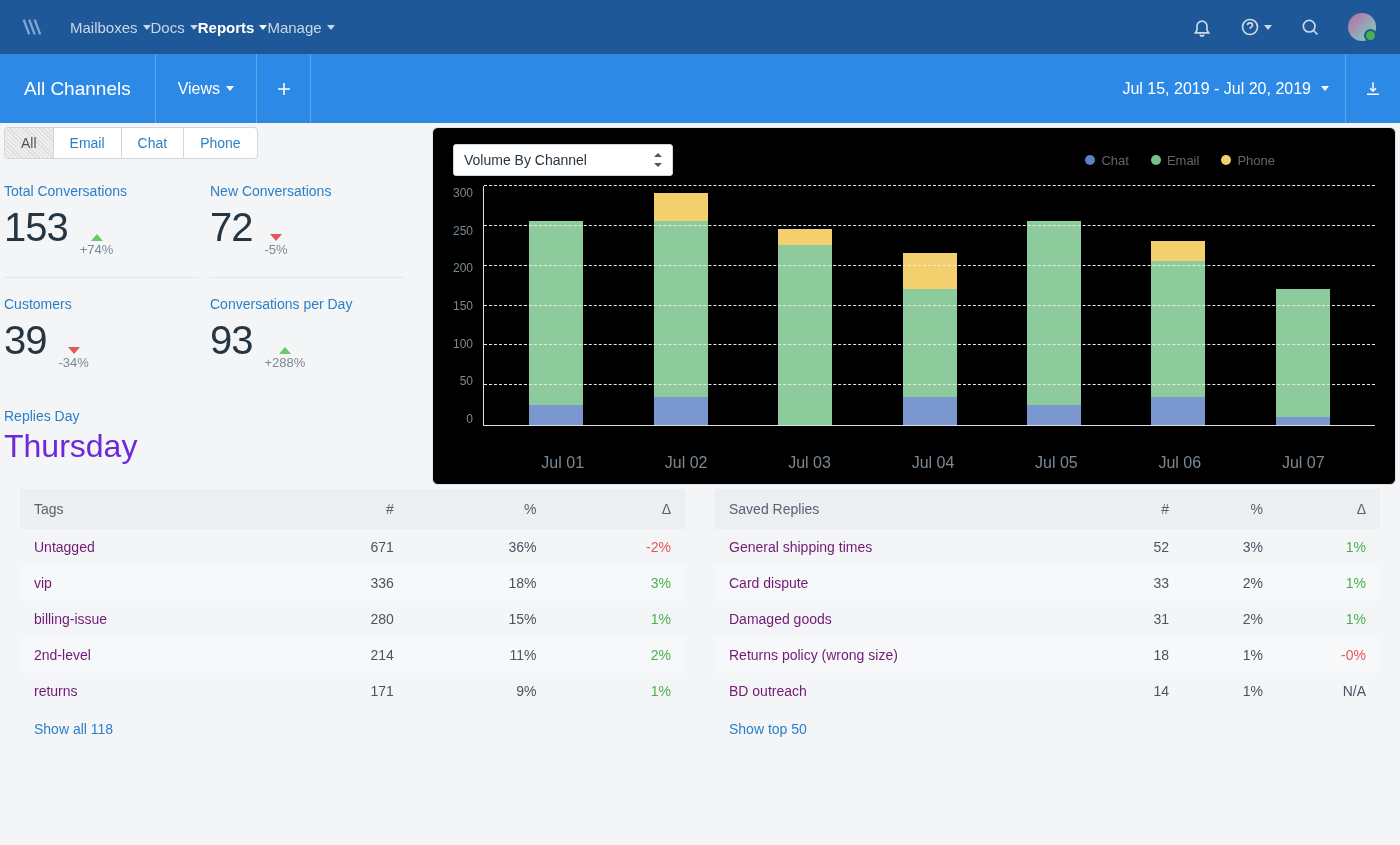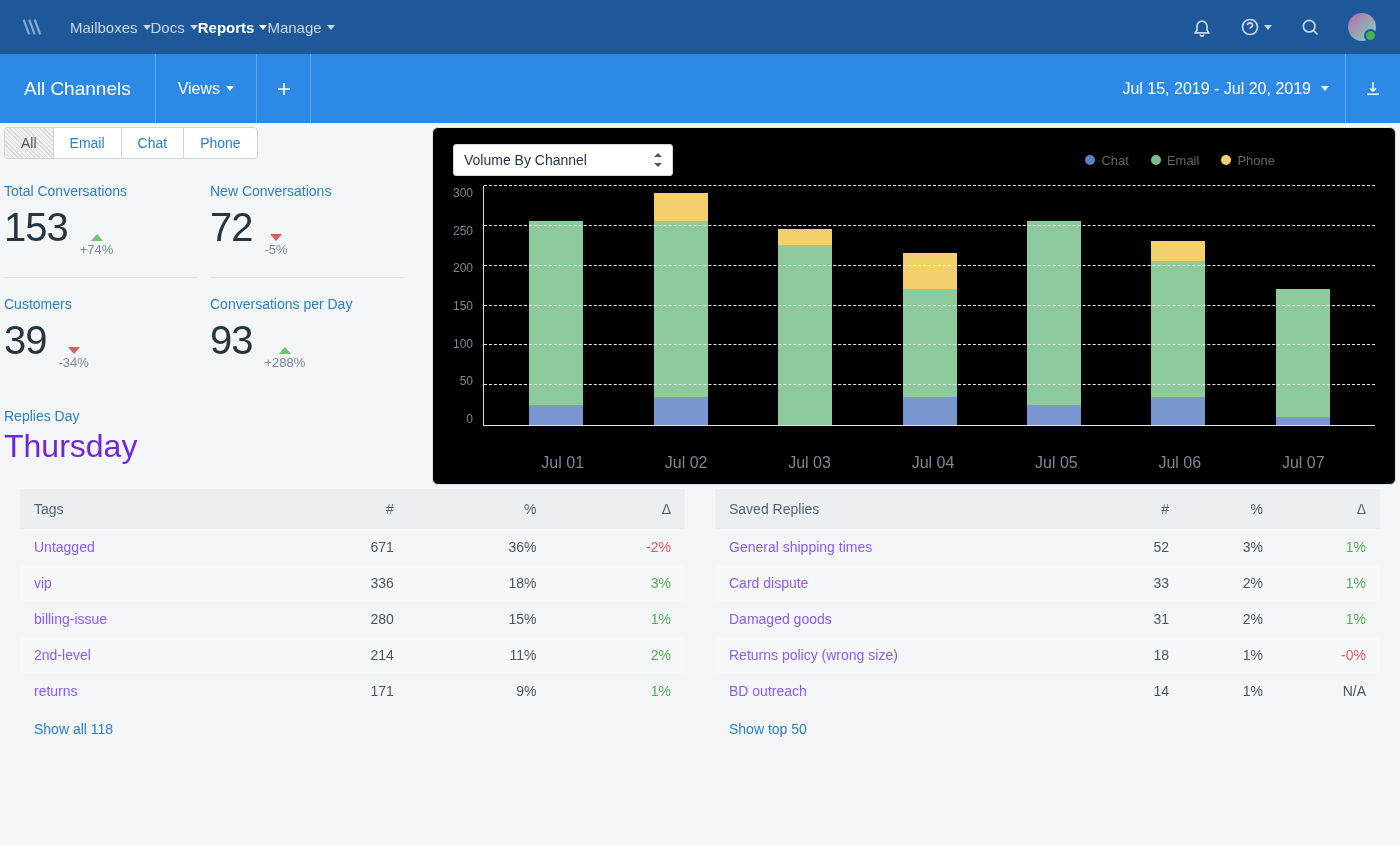--- a/index.html
+++ b/index.html
@@ -92,21 +92,21 @@
 .x-axis { display:flex; justify-content:space-around; padding:8px 10px 0 48px; font-size:16px; color:#7a8894; }
 
 
 .tables { padding: 0 20px 30px; display:flex; gap:30px; }
 .table-card { flex:1; }
 table { width:100%; border-collapse:collapse; font-size:14px; }
 thead th { background:#eceff2; text-align:left; padding:12px 14px; font-weight:400; color:#556370; }
 thead th.num { text-align:right; }
 tbody td { padding:10px 14px; }
 tbody tr:nth-child(even) { background:#f6f8f9; }
-td.link { color:#8b5cf6; cursor:pointer; }
+td.link { color:#701a75; cursor:pointer; }
 td.num { text-align:right; color:#4a5560; }
 td.pos { color:#4caf50; text-align:right; }
 td.neg { color:#e05a5a; text-align:right; }
 td.na { color:#4a5560; text-align:right; }
 .show-more { color:#2a7fc9; cursor:pointer; padding:12px 14px; display:inline-block; }
 
 .chev-down { display:inline-block; width:0; height:0; border-left:4px solid transparent; border-right:4px solid transparent; border-top:5px solid currentColor; vertical-align:middle; }
 </style>
 </head>
 <body>

